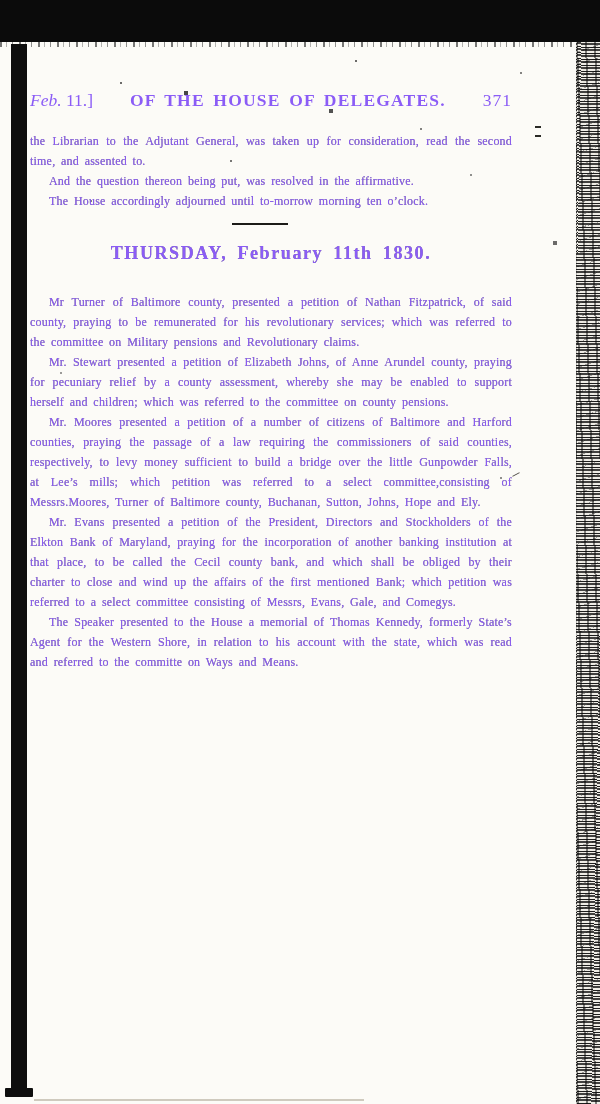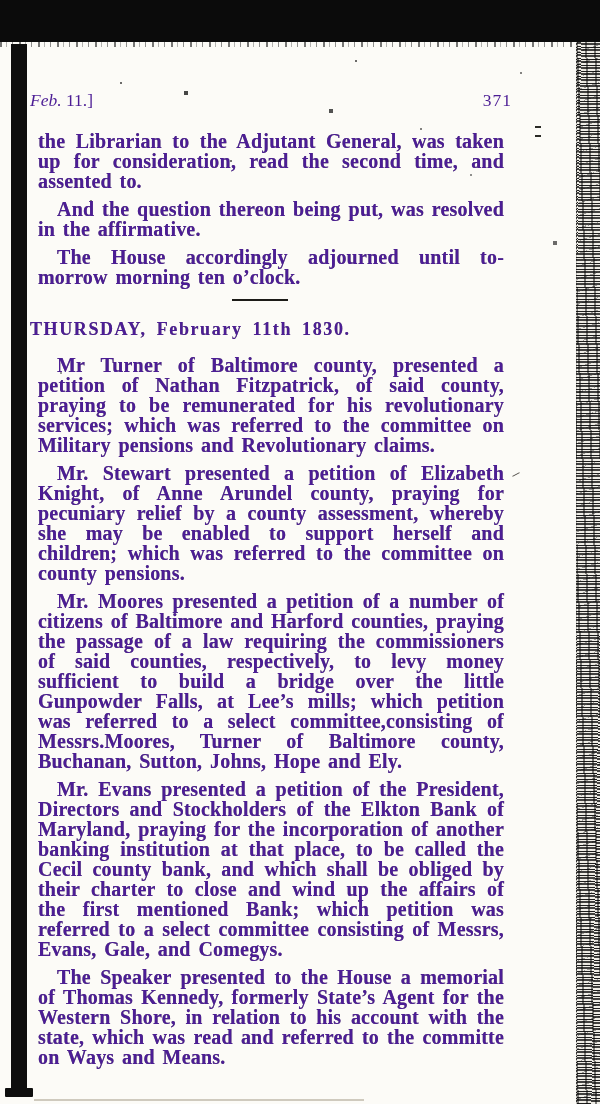--- a/index.html
+++ b/index.html
@@ -21,21 +21,21 @@
     position: absolute;
     top: 0; left: 0;
     width: 600px; height: 42px;
     background: #0b0b0b;
   }
   .page {
     position: absolute;
     top: 42px; left: 0;
     width: 578px; height: 1062px;
     background: #fcfbf7;
-    color: #4c1d95;
+    color: #8b5cf6;
   }
   
   .page::before {
     content: "";
     position: absolute;
     top: 0; left: 0; right: 0;
     height: 5px;
     background:
       repeating-linear-gradient(90deg,
         rgba(10,10,10,0.55) 0 2px, transparent 2px 6px,
@@ -127,43 +127,42 @@
   .date-label { white-space: nowrap; }
   .date-label .it { font-style: italic; }
   .page-title {
     font-weight: bold;
     letter-spacing: 1.2px;
     word-spacing: 3px;
     white-space: nowrap;
   }
   .page-number { letter-spacing: 1px; font-family: Liberation Serif, serif; }
   .body-text p {
-    margin: 8px;
-    font-size: 20px;
+    margin: 0;
+    font-size: 12px;
     line-height: 20px;
     text-align: justify;
     text-indent: 19px;
     word-spacing: 2.5px;
     letter-spacing: 0.2px;
     text-shadow: 0 0 0.5px rgba(20,18,15,0.55);
-    font-weight: bold;
   }
   .body-text .continuation { text-indent: 0; }
   .section-divider {
     width: 56px; height: 2px;
     background: #1c1b18;
     margin: 12px auto 18px auto;
     transform: translateX(-11px);
   }
   .session-heading {
-    text-align: left;
+    text-align: center;
     font-size: 18px;
     letter-spacing: 1.6px;
     word-spacing: 4px;
-    margin: 0 0 15px 0;
+    margin: 0 0 28px 0;
     text-shadow: 0 0 0.5px rgba(20,18,15,0.55);
   }
 </style>
 </head>
 <body>
 
 <div class="scan-frame">
   <div class="top-scan-bar"></div>
 
   <div class="page">
@@ -171,36 +170,37 @@
     <div class="binding-foot"></div>
     <div class="bottom-edge-shadow"></div>
     <div class="scan-specks"></div>
     <div class="ink-mark-colon"></div>
     <div class="ink-mark-slash"></div>
 
     <div class="content">
 
       <div class="page-header">
         <span class="date-label"><span class="it">Feb.</span><span> 11.]</span></span>
+        <span class="page-title">OF THE HOUSE OF DELEGATES.</span>
         <span class="page-number">371</span>
       </div>
 
       <div class="body-text">
         <p class="continuation">the Librarian to the Adjutant General, was taken up for consideration, read the second time, and assented to.</p>
         <p>And the question thereon being put, was resolved in the affirmative.</p>
         <p>The House accordingly adjourned until to-morrow morning ten o’clock.</p>
       </div>
 
       <div class="section-divider"></div>
 
       <h2 class="session-heading">THURSDAY, February 11th 1830.</h2>
 
       <div class="body-text">
         <p>Mr Turner of Baltimore county, presented a petition of Nathan Fitzpatrick, of said county, praying to be remunerated for his revolutionary services; which was referred to the committee on Military pensions and Revolutionary claims.</p>
-        <p>Mr. Stewart presented a petition of Elizabeth Knight, of Anne Arundel county, praying for pecuniary relief by a county assessment, whereby she may be enabled to support herself and children; which was referred to the committee on county pensions.</p>
+        <p>Mr. Stewart presented a petition of Elizabeth Johns, of Anne Arundel county, praying for pecuniary relief by a county assessment, whereby she may be enabled to support herself and children; which was referred to the committee on county pensions.</p>
         <p>Mr. Moores presented a petition of a number of citizens of Baltimore and Harford counties, praying the passage of a law requiring the commissioners of said counties, respectively, to levy money sufficient to build a bridge over the little Gunpowder Falls, at Lee’s mills; which petition was referred to a select committee,consisting of Messrs.Moores, Turner of Baltimore county, Buchanan, Sutton, Johns, Hope and Ely.</p>
         <p>Mr. Evans presented a petition of the President, Directors and Stockholders of the Elkton Bank of Maryland, praying for the incorporation of another banking institution at that place, to be called the Cecil county bank, and which shall be obliged by their charter to close and wind up the affairs of the first mentioned Bank; which petition was referred to a select committee consisting of Messrs, Evans, Gale, and Comegys.</p>
         <p>The Speaker presented to the House a memorial of Thomas Kennedy, formerly State’s Agent for the Western Shore, in relation to his account with the state, which was read and referred to the committe on Ways and Means.</p>
       </div>
 
     </div>
   </div>
 
   <div class="right-page-edge-texture"></div>
 </div>

